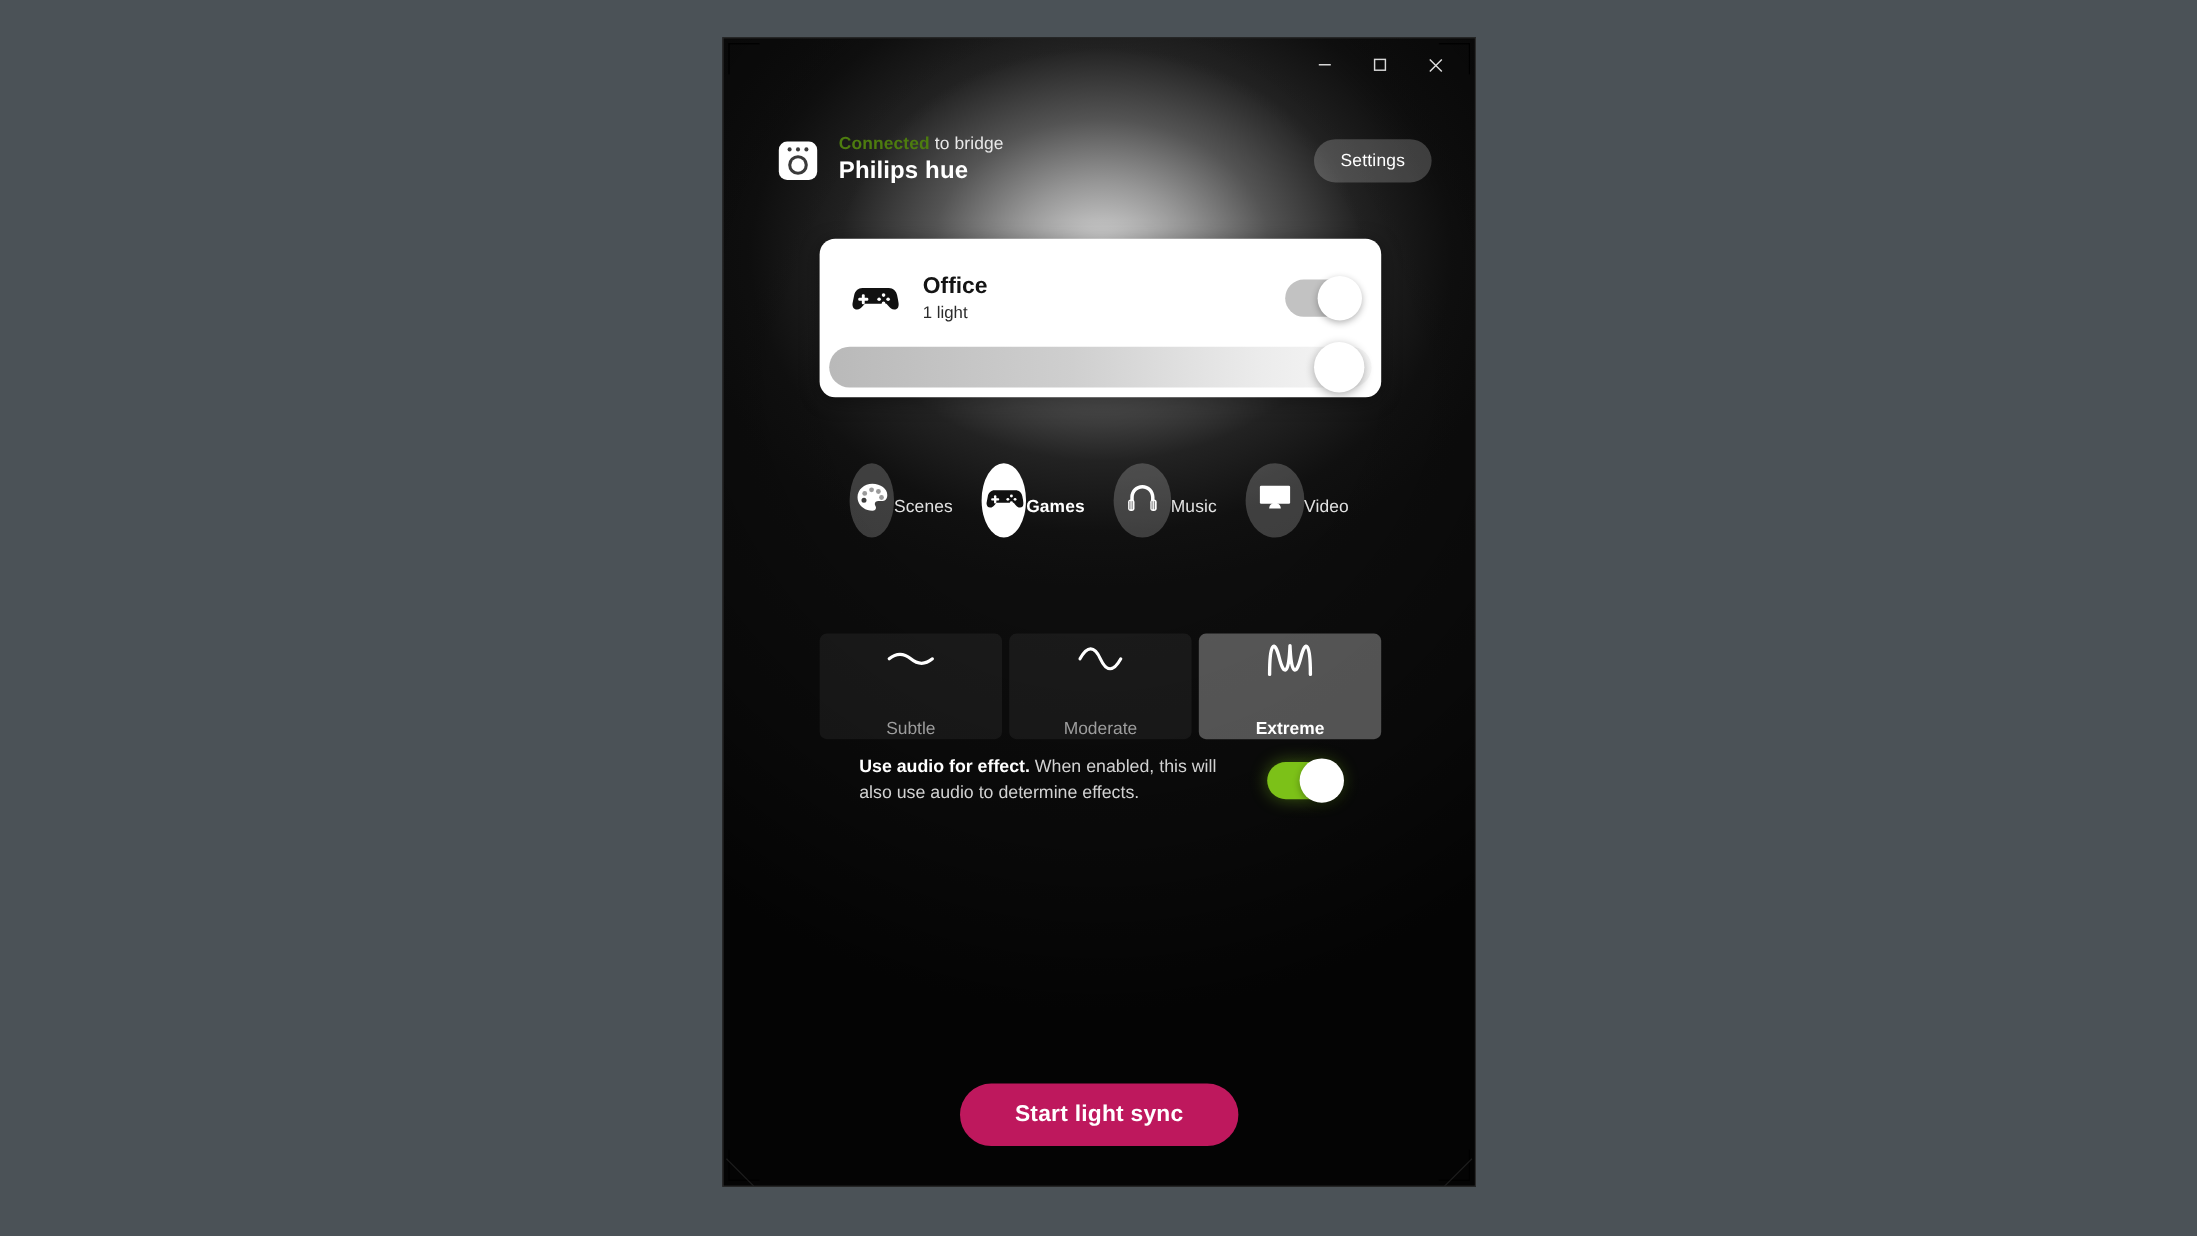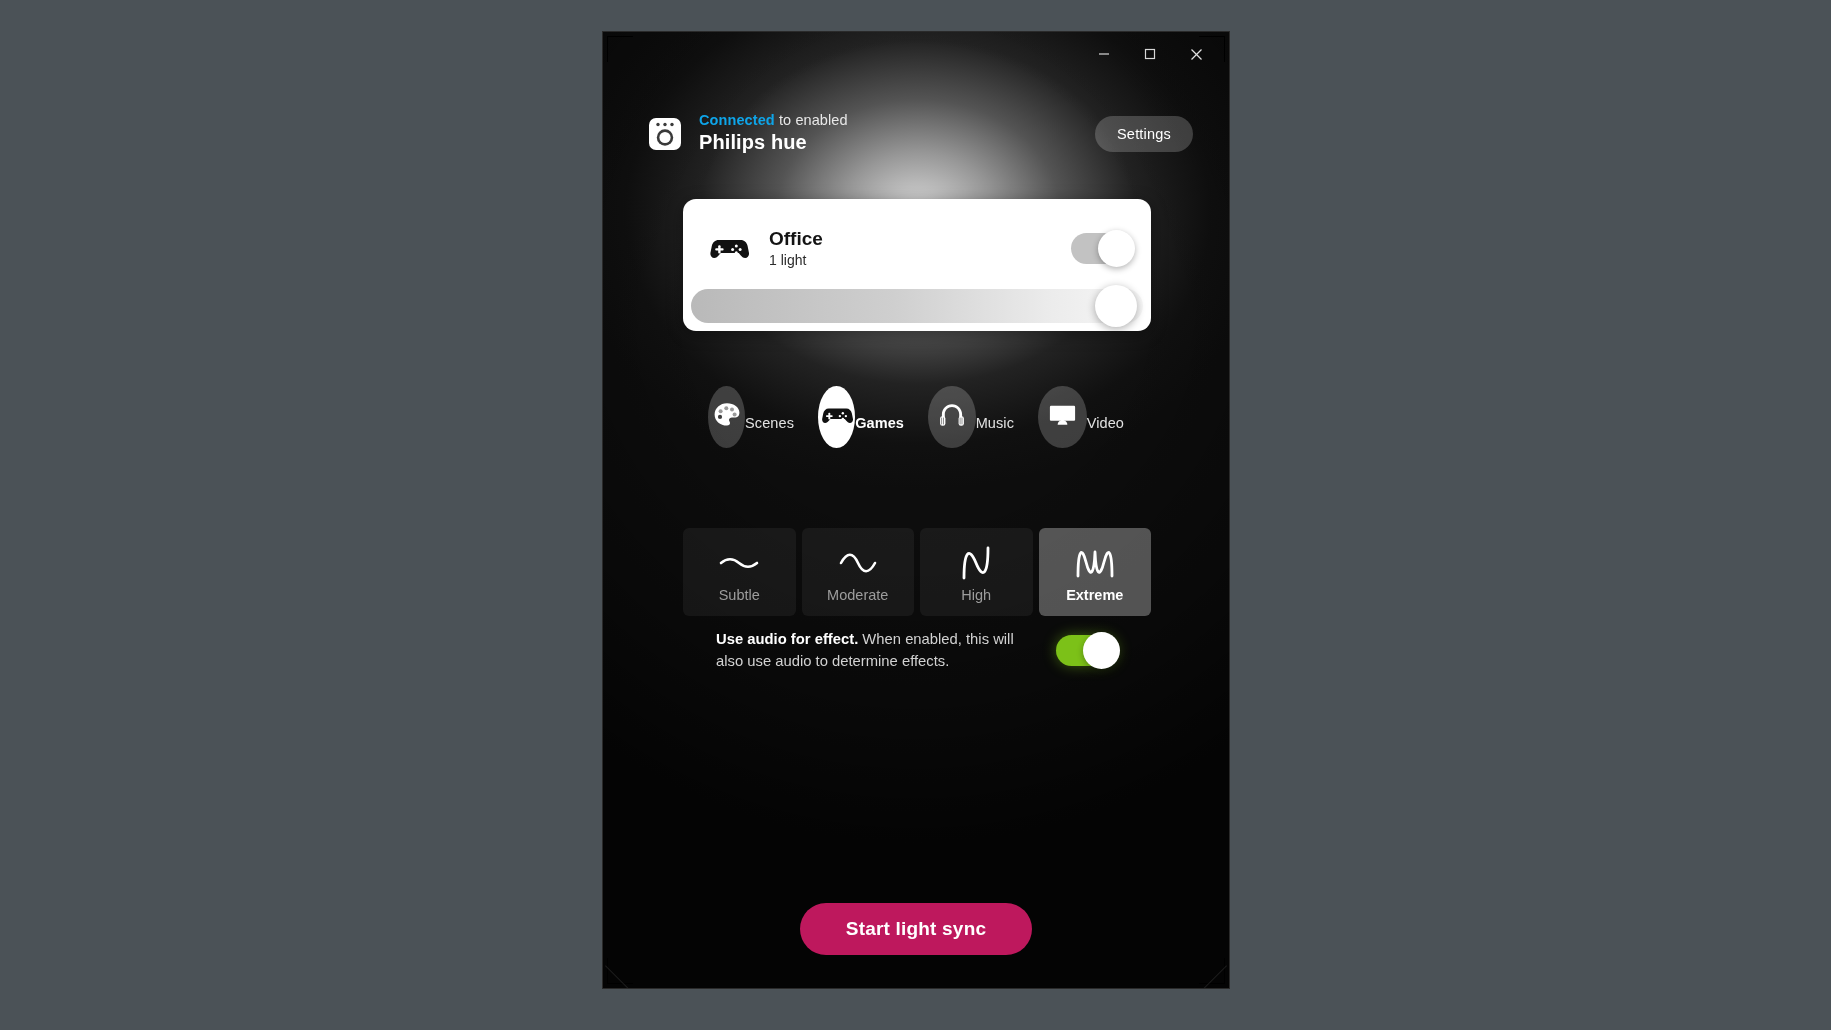--- a/index.html
+++ b/index.html
@@ -92,21 +92,21 @@
     width: 36px; height: 36px; flex: 0 0 36px;
     margin-right: 16px;
   }
   #bridge-text { flex: 1 1 auto; }
   #status-line {
     font-size: 14.5px;
     line-height: 17px;
     letter-spacing: 0.1px;
     white-space: nowrap;
   }
-  #status-connected { color: #0ea5e9; font-weight: 700; }
+  #status-connected { color: #4d7c0f; font-weight: 700; }
   #status-suffix    { color: #e8e8e8; font-weight: 400; }
   #bridge-name {
     font-size: 20px;
     font-weight: 700;
     color: #ffffff;
     line-height: 25px;
     margin-top: 1px;
     letter-spacing: 0.1px;
   }
   #settings-button {
@@ -222,21 +222,21 @@
     display: flex;
     gap: 6px;
     z-index: 6;
   }
   .intensity-item {
     flex: 1 1 0;
     height: 88px;
     border-radius: 6px;
     background: rgba(255,255,255,0.055);
     display: flex; flex-direction: column;
-    align-items: center; justify-content: center;
+    align-items: center; justify-content: space-between;
     cursor: pointer;
     padding-top: 4px;
   }
   .intensity-item.active { background: rgba(255,255,255,0.30); }
   .intensity-wave {
     height: 34px;
     display: flex; align-items: center; justify-content: center;
   }
   .intensity-label {
     margin-top: 7px;
@@ -337,21 +337,21 @@
         <circle cx="11" cy="8.5" r="1.7" fill="#3a3a3a"></circle>
         <circle cx="18" cy="8.5" r="1.7" fill="#3a3a3a"></circle>
         <circle cx="25" cy="8.5" r="1.7" fill="#3a3a3a"></circle>
         <circle cx="18" cy="21.5" r="8.2" fill="#3a3a3a"></circle>
         <circle cx="18" cy="21.5" r="5.6" fill="#ffffff"></circle>
       </svg>
     </span>
 
     <div id="bridge-text">
       <div id="status-line">
-        <span id="status-connected">Connected</span><span id="status-suffix"> to enabled</span>
+        <span id="status-connected">Connected</span><span id="status-suffix"> to bridge</span>
       </div>
       <div id="bridge-name">Philips hue</div>
     </div>
 
     <button id="settings-button">Settings</button>
   </div>
 
   <div id="room-card">
 
     <div id="room-row">
@@ -468,28 +468,20 @@
 
     <div class="intensity-item">
       <div class="intensity-wave">
         <svg width="44" height="30" viewBox="0 0 44 30">
           <path d="M5 15 C11 4, 17 4, 22 15 C27 26, 33 26, 39 15" fill="none" stroke="#ffffff" stroke-width="2.6" stroke-linecap="round"></path>
         </svg>
       </div>
       <div class="intensity-label">Moderate</div>
     </div>
 
-    <div class="intensity-item">
-      <div class="intensity-wave">
-        <svg width="40" height="38" viewBox="0 0 40 38">
-          <path d="M8 34 C8 8, 13 2, 20 19 C27 36, 32 30, 32 4" fill="none" stroke="#ffffff" stroke-width="2.8" stroke-linecap="round"></path>
-        </svg>
-      </div>
-      <div class="intensity-label">High</div>
-    </div>
 
     <div class="intensity-item active">
       <div class="intensity-wave">
         <svg width="46" height="38" viewBox="0 0 46 38">
           <path d="M6 32 C6 6, 10 2, 14 18 C18 34, 22 32, 23 8
                    C24 32, 28 34, 32 18 C36 2, 40 6, 40 32" fill="none" stroke="#ffffff" stroke-width="2.8" stroke-linecap="round" stroke-linejoin="round"></path>
         </svg>
       </div>
       <div class="intensity-label">Extreme</div>
     </div>

